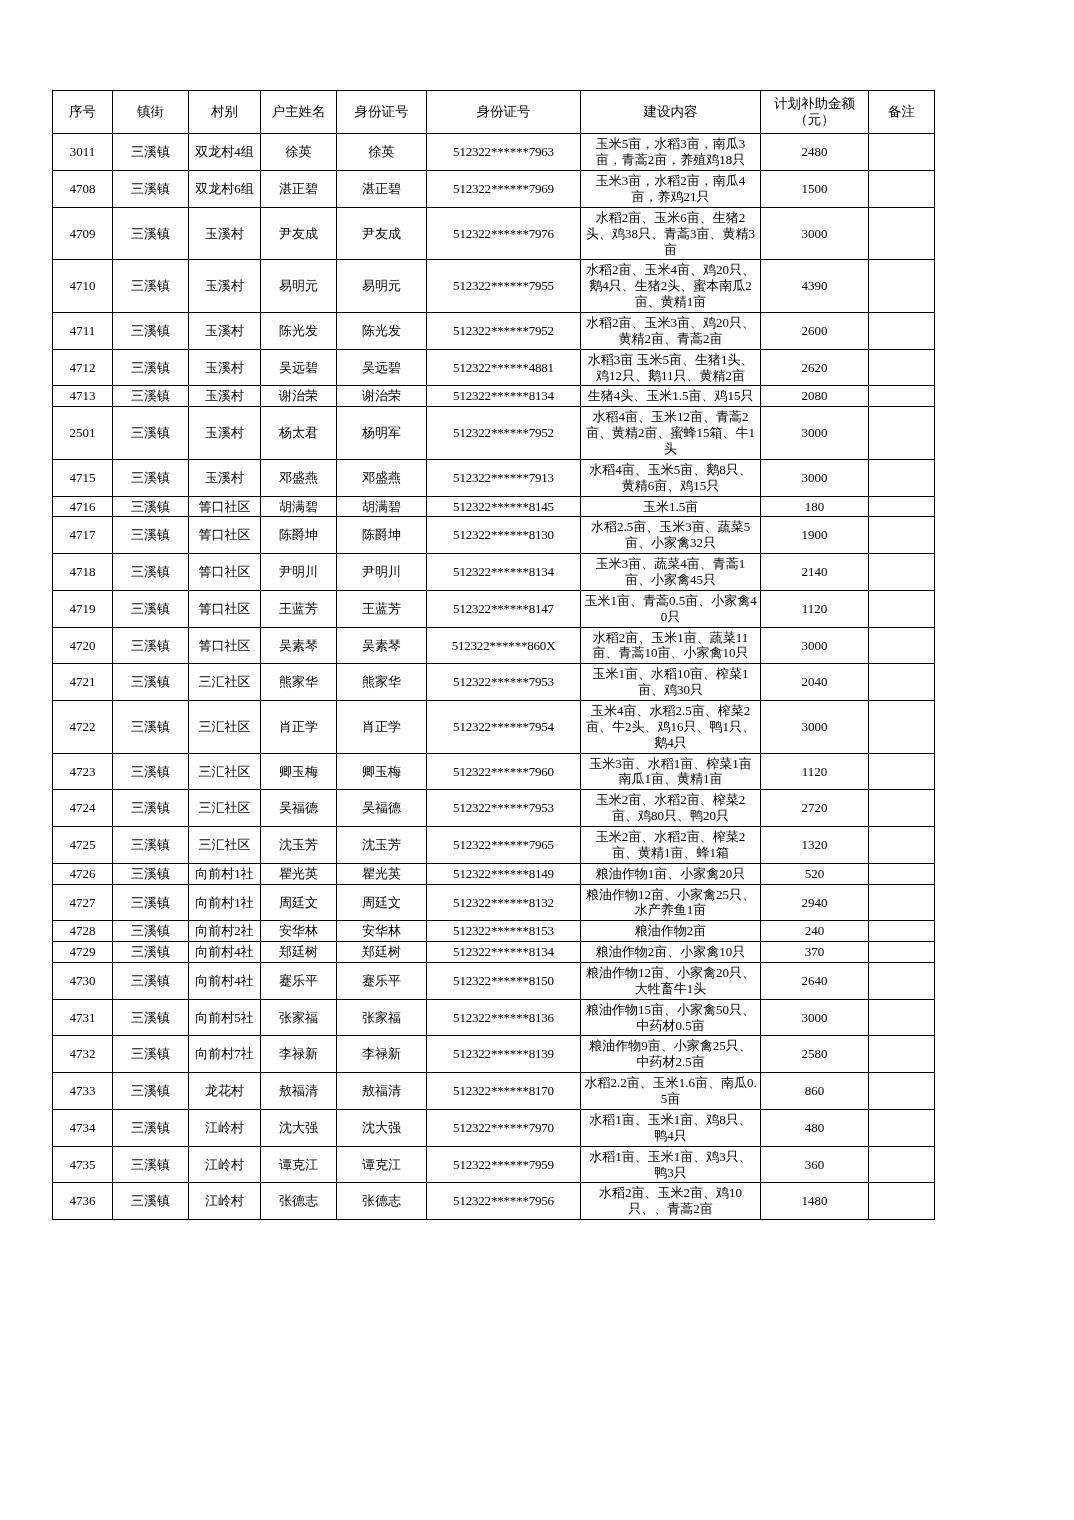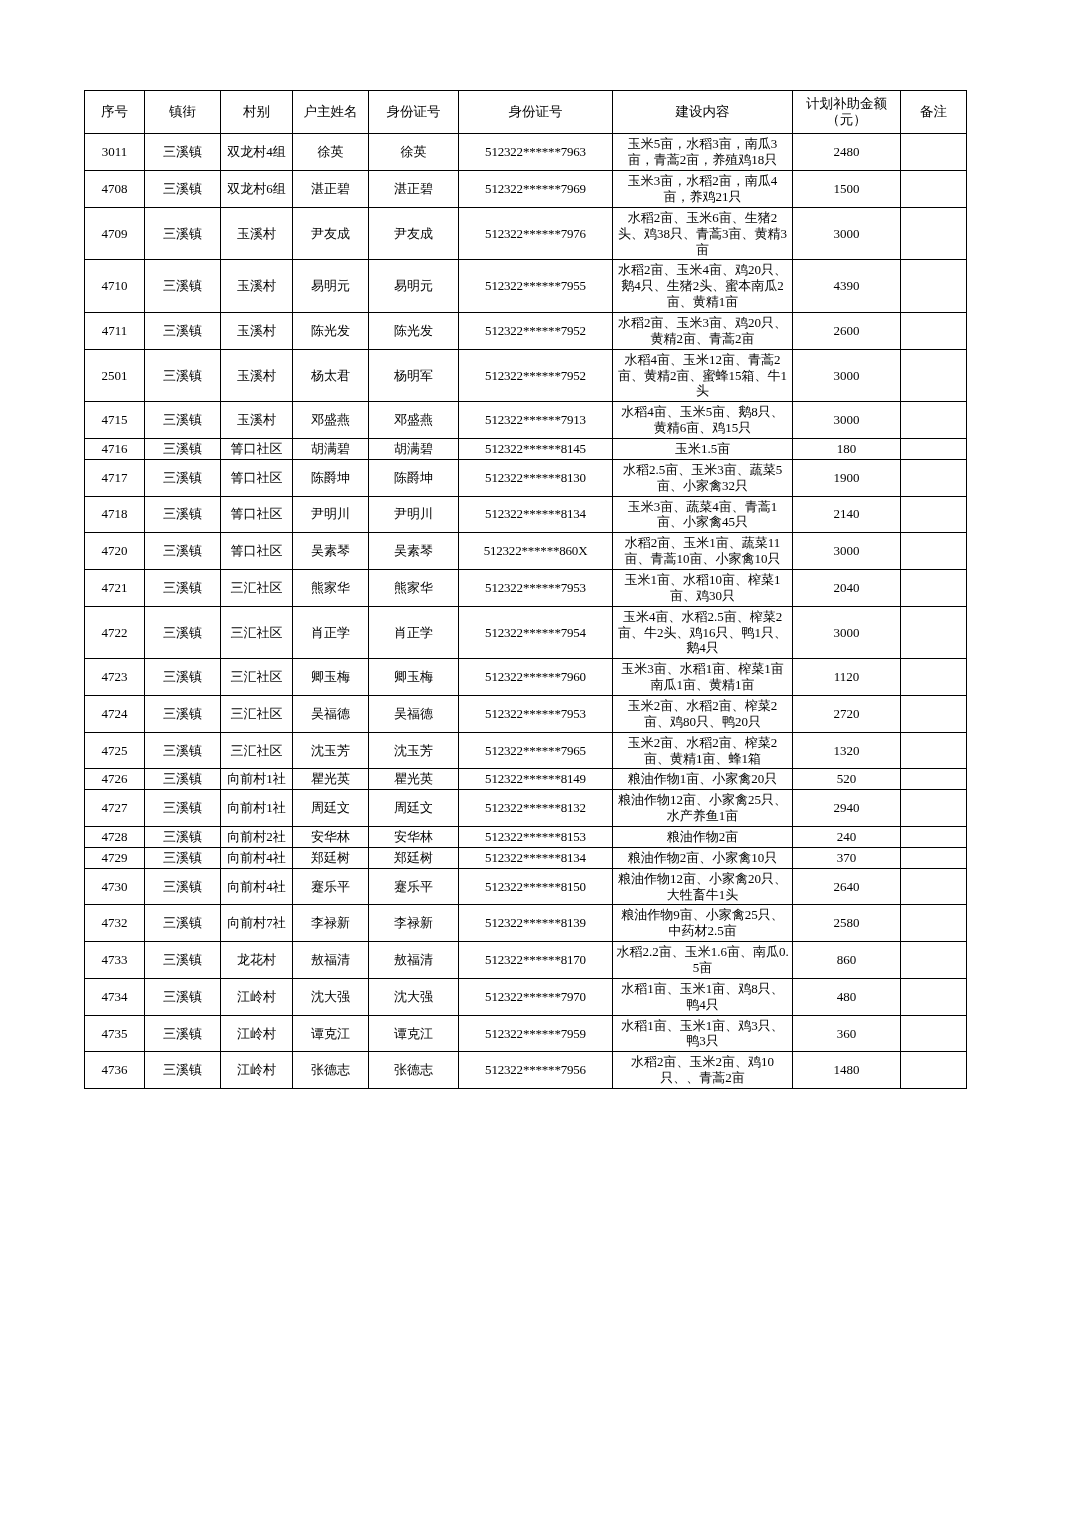--- a/index.html
+++ b/index.html
@@ -11,21 +11,21 @@
     width: 1074px;
     height: 1520px;
     font-family: "Liberation Serif", "DejaVu Serif", serif;
     color: #000000;
   }
   .page {
     width: 1074px;
     height: 1520px;
     position: relative;
     box-sizing: border-box;
-    padding: 90px 96px 0 84px;
+    padding: 90px 96px 0 52px;
   }
   table.grid {
     border-collapse: collapse;
     width: 882px;
     table-layout: fixed;
   }
   table.grid th, table.grid td {
     border: 1px solid #000000;
     text-align: center;
     vertical-align: middle;
@@ -137,20 +137,42 @@
           <td>三溪镇</td>
           <td class="village">玉溪村</td>
           <td>陈光发</td>
           <td>陈光发</td>
           <td class="id">512322******7952</td>
           <td class="content">水稻2亩、玉米3亩、鸡20只、黄精2亩、青蒿2亩</td>
           <td>2600</td>
           <td></td>
         </tr>
         <tr>
+          <td>4712</td>
+          <td>三溪镇</td>
+          <td class="village">玉溪村</td>
+          <td>吴远碧</td>
+          <td>吴远碧</td>
+          <td class="id">512322******4881</td>
+          <td class="content">水稻3亩 玉米5亩、生猪1头、鸡12只、鹅11只、黄精2亩</td>
+          <td>2620</td>
+          <td></td>
+        </tr>
+        <tr>
+          <td>4713</td>
+          <td>三溪镇</td>
+          <td class="village">玉溪村</td>
+          <td>谢治荣</td>
+          <td>谢治荣</td>
+          <td class="id">512322******8134</td>
+          <td class="content">生猪4头、玉米1.5亩、鸡15只</td>
+          <td>2080</td>
+          <td></td>
+        </tr>
+        <tr>
           <td>2501</td>
           <td>三溪镇</td>
           <td class="village">玉溪村</td>
           <td>杨太君</td>
           <td>杨明军</td>
           <td class="id">512322******7952</td>
           <td class="content">水稻4亩、玉米12亩、青蒿2亩、黄精2亩、蜜蜂15箱、牛1头</td>
           <td>3000</td>
           <td></td>
         </tr>
@@ -192,20 +214,31 @@
           <td>三溪镇</td>
           <td class="village">箐口社区</td>
           <td>尹明川</td>
           <td>尹明川</td>
           <td class="id">512322******8134</td>
           <td class="content">玉米3亩、蔬菜4亩、青蒿1亩、小家禽45只</td>
           <td>2140</td>
           <td></td>
         </tr>
         <tr>
+          <td>4719</td>
+          <td>三溪镇</td>
+          <td class="village">箐口社区</td>
+          <td>王蓝芳</td>
+          <td>王蓝芳</td>
+          <td class="id">512322******8147</td>
+          <td class="content">玉米1亩、青蒿0.5亩、小家禽40只</td>
+          <td>1120</td>
+          <td></td>
+        </tr>
+        <tr>
           <td>4720</td>
           <td>三溪镇</td>
           <td class="village">箐口社区</td>
           <td>吴素琴</td>
           <td>吴素琴</td>
           <td class="id">512322******860X</td>
           <td class="content">水稻2亩、玉米1亩、蔬菜11亩、青蒿10亩、小家禽10只</td>
           <td>3000</td>
           <td></td>
         </tr>
@@ -313,20 +346,31 @@
           <td>三溪镇</td>
           <td class="village">向前村4社</td>
           <td>蹇乐平</td>
           <td>蹇乐平</td>
           <td class="id">512322******8150</td>
           <td class="content">粮油作物12亩、小家禽20只、大牲畜牛1头</td>
           <td>2640</td>
           <td></td>
         </tr>
         <tr>
+          <td>4731</td>
+          <td>三溪镇</td>
+          <td class="village">向前村5社</td>
+          <td>张家福</td>
+          <td>张家福</td>
+          <td class="id">512322******8136</td>
+          <td class="content">粮油作物15亩、小家禽50只、中药材0.5亩</td>
+          <td>3000</td>
+          <td></td>
+        </tr>
+        <tr>
           <td>4732</td>
           <td>三溪镇</td>
           <td class="village">向前村7社</td>
           <td>李禄新</td>
           <td>李禄新</td>
           <td class="id">512322******8139</td>
           <td class="content">粮油作物9亩、小家禽25只、中药材2.5亩</td>
           <td>2580</td>
           <td></td>
         </tr>

